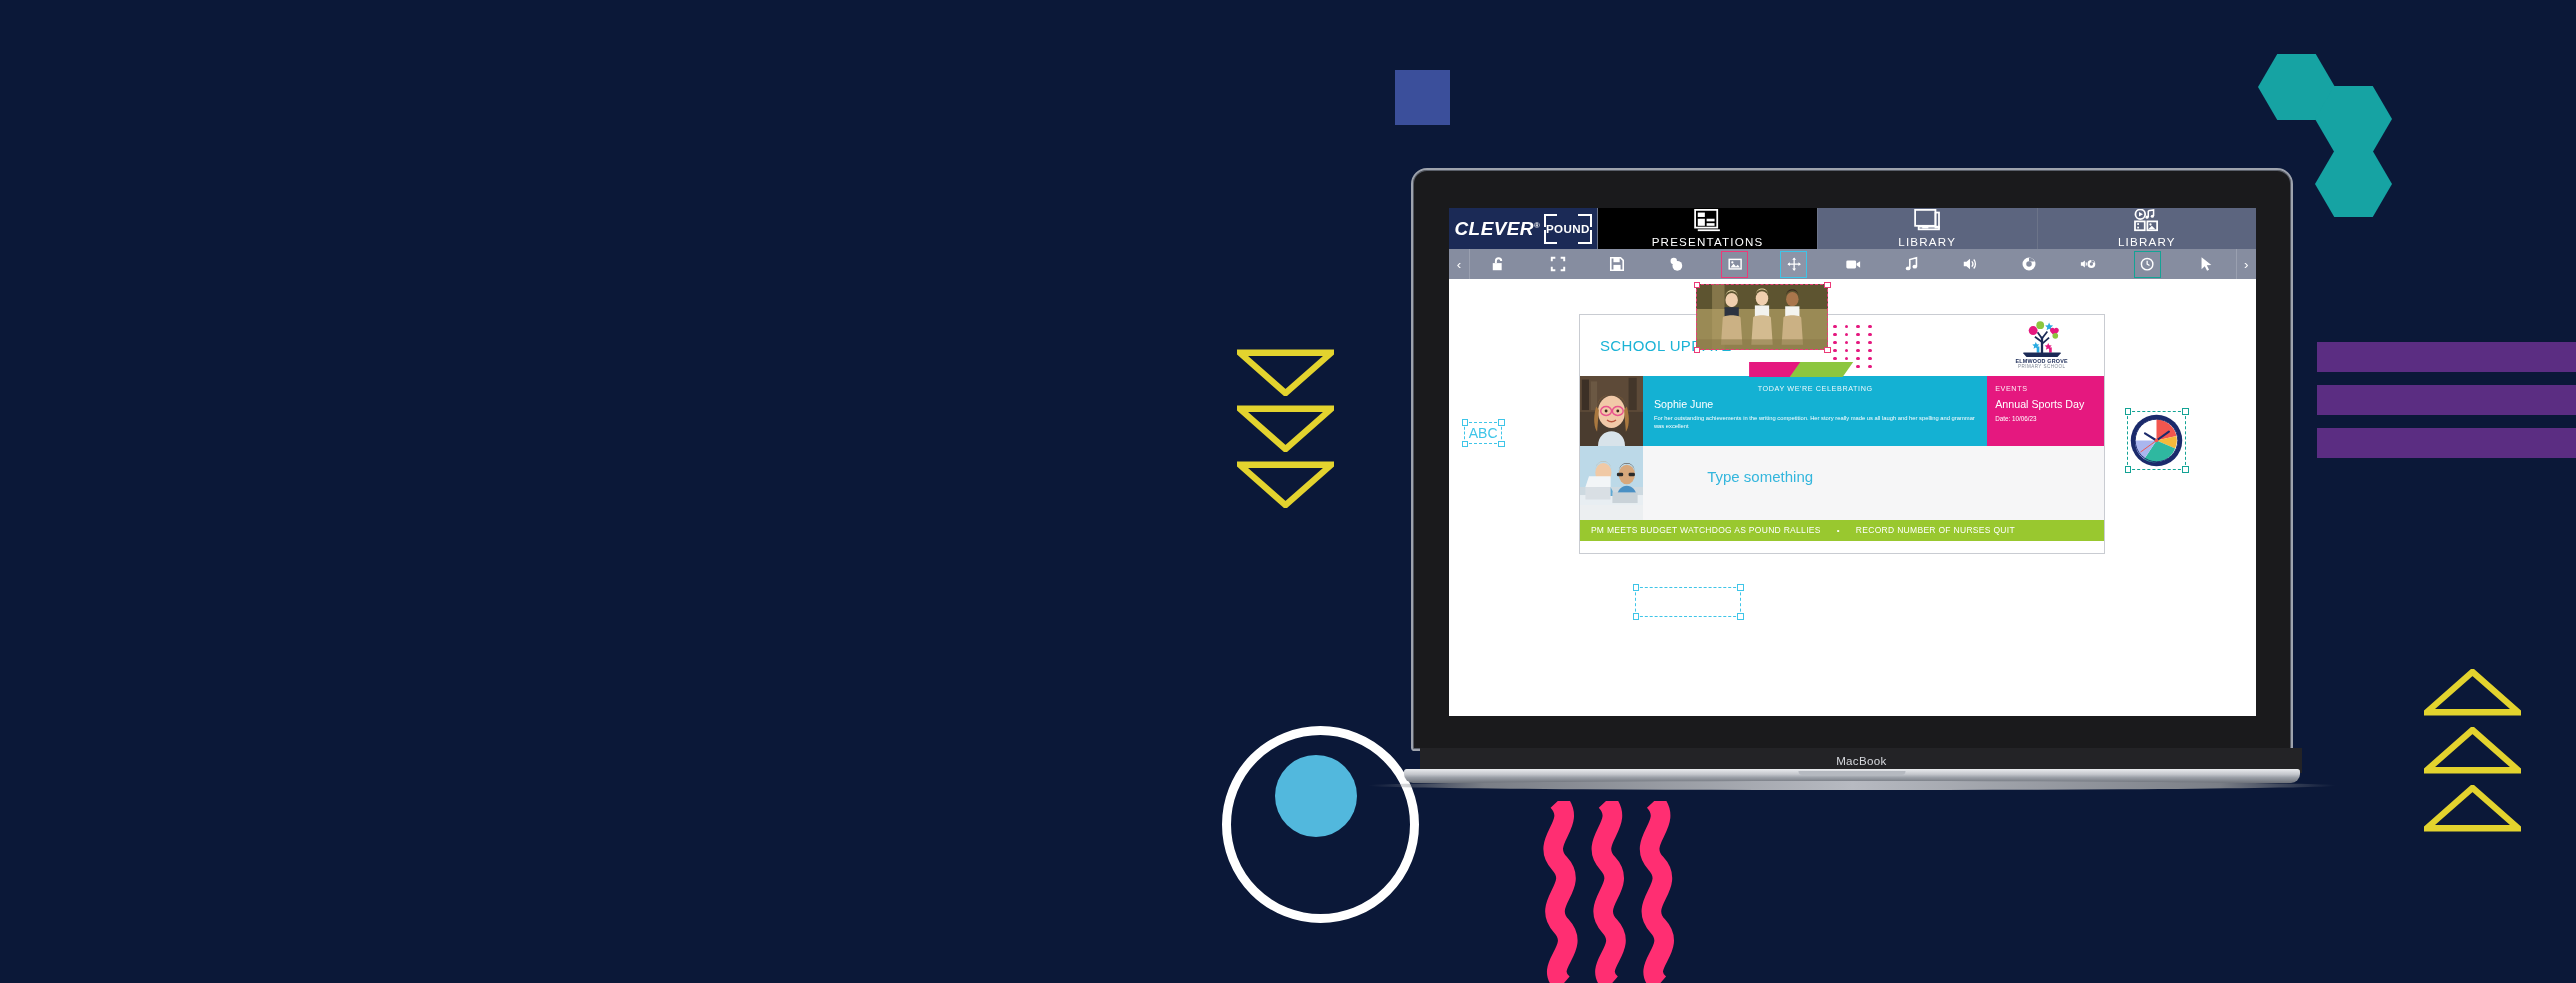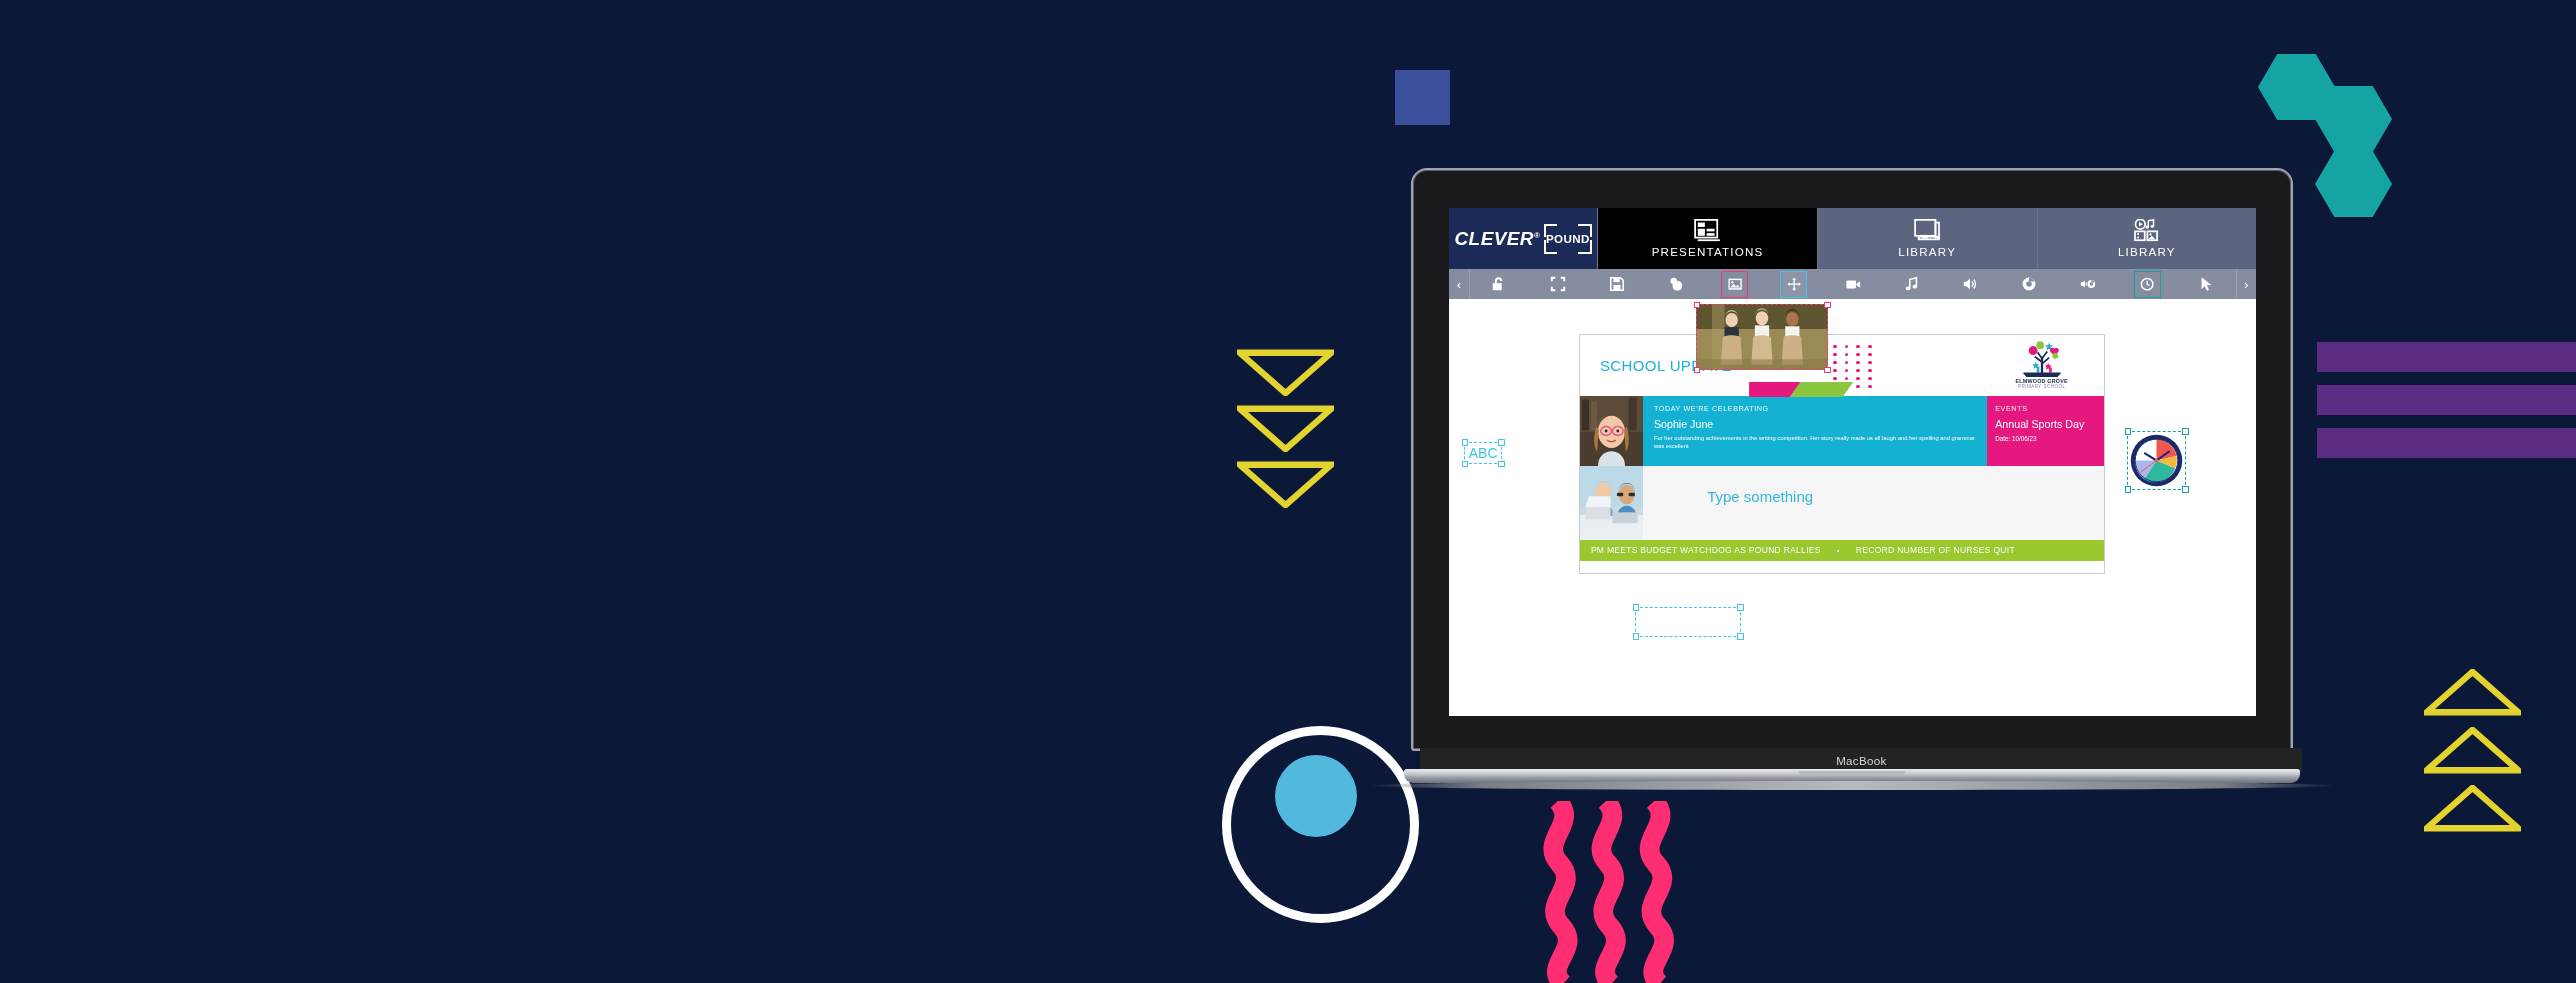--- a/index.html
+++ b/index.html
@@ -48,21 +48,21 @@
   .base{position:absolute;left:0px;top:601px;width:896px;height:14.3px;
        background:linear-gradient(180deg,#e9ebee 0%,#c3c6cc 38%,#9ba0a8 60%,#6e727a 100%);
        border-radius:2.7px 2.7px 9px 9px;}
   .base:after{content:"";position:absolute;left:50%;top:1.8px;transform:translateX(-50%);
        width:107px;height:4.5px;border-radius:0 0 5.4px 5.4px;background:#b5b9c0;}
   .base-shadow{position:absolute;left:-36px;top:613px;width:968px;height:9px;
        background:linear-gradient(90deg,rgba(0,0,0,0) 0%,#7a7e86 12%,#b7bac1 50%,#7a7e86 88%,rgba(0,0,0,0) 100%);
        border-radius:50%;}
 
   
-  .appbar{display:flex;height:61px;}
+  .appbar{display:flex;height:41px;}
   .brand{width:148px;background:#1b2a56;display:flex;align-items:center;justify-content:center;gap:3.6px;}
   .brand-text{color:#fff;font-weight:bold;font-size:19px;letter-spacing:0.4px;font-style:italic;}
   .brand-reg{font-size:8px;vertical-align:super;font-style:normal;}
   .live-badge{position:relative;width:48px;height:30px;display:flex;align-items:center;justify-content:center;}
   .live-badge span{color:#fff;font-size:11.6px;font-weight:bold;letter-spacing:0.4px;}
   .corner{position:absolute;width:11.6px;height:11.6px;border:2.7px solid #fff;}
   .corner.tl{left:0;top:0;border-right:0;border-bottom:0;}
   .corner.tr{right:0;top:0;border-left:0;border-bottom:0;}
   .corner.bl{left:0;bottom:0;border-right:0;border-top:0;}
   .corner.br{right:0;bottom:0;border-left:0;border-top:0;}
@@ -98,21 +98,21 @@
   .schoollogo{position:absolute;right:23px;top:3.6px;width:79px;height:55px;
               display:flex;flex-direction:column;align-items:center;}
   .schoollogo .nm{font-size:5.4px;font-weight:bold;color:#1b2a56;letter-spacing:0.2px;}
   .schoollogo .sub{font-size:4.5px;color:#7d8594;letter-spacing:0.5px;}
 
   .bands{position:absolute;left:168px;top:47px;width:131px;height:15px;}
 
   .row-mid{display:flex;height:70px;}
   .photo{width:63px;flex:none;position:relative;overflow:hidden;}
   .celeb{flex:1;background:#14b1d3;padding:8px 10.7px;box-sizing:border-box;color:#fff;}
-  .celeb .kick{font-size:7.2px;letter-spacing:0.6px;opacity:.92;}
+  .celeb .kick{font-size:7.2px;letter-spacing:0.6px;opacity:.92;text-align:center;}
   .celeb .nm{font-size:10.7px;margin-top:5.4px;}
   .celeb .desc{font-size:5.8px;line-height:1.45;margin-top:3.6px;}
   .events{width:117px;flex:none;background:#e5187f;padding:8px 8px;box-sizing:border-box;color:#fff;}
   .events .kick{font-size:7.2px;letter-spacing:0.6px;opacity:.92;}
   .events .nm{font-size:10.7px;margin-top:5.4px;}
   .events .dt{font-size:6.3px;margin-top:4.5px;}
 
   .row-low{display:flex;height:74px;background:#f6f6f7;}
   .type-area{flex:1;position:relative;}
   .type-text{position:absolute;left:64px;top:21.5px;font-size:15px;color:#33b6dd;}

